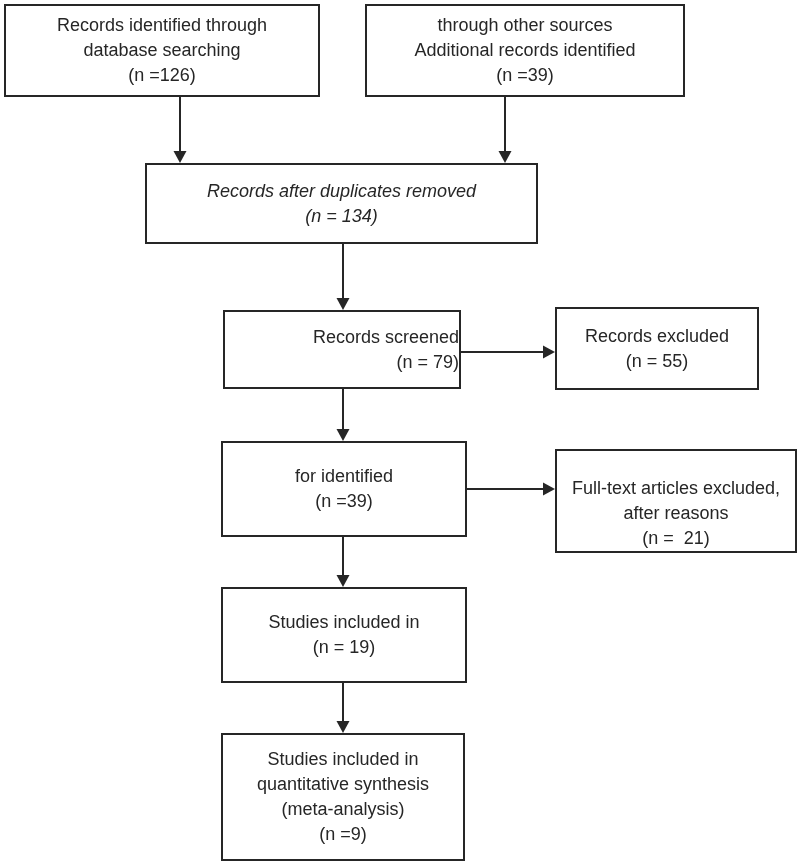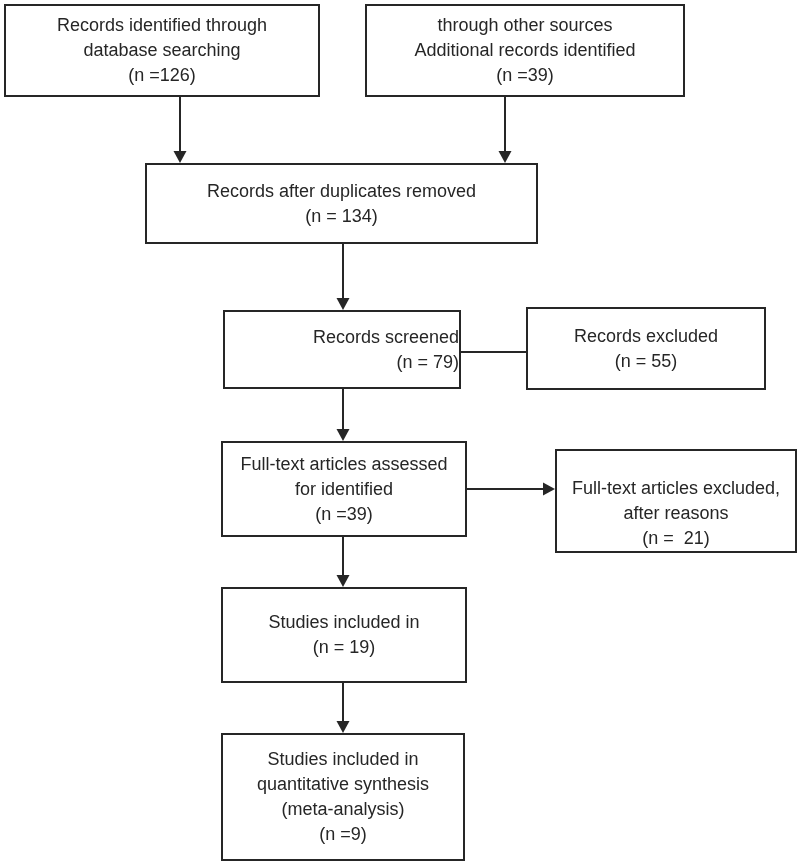--- a/index.html
+++ b/index.html
@@ -9,23 +9,23 @@
   }
   .box{
     position:absolute;box-sizing:border-box;
     border:2px solid #262626;background:#ffffff;
     display:flex;flex-direction:column;align-items:center;justify-content:center;
     text-align:center;font-size:18px;line-height:25px;font-weight:400;
   }
   .box .line{display:block;white-space:pre;}
   .b1{left:4px;   top:4px;   width:316px; height:93px;}
   .b2{left:365px; top:4px;   width:320px; height:93px;}
-  .b3{left:145px; top:163px; width:393px; height:81px;}
+  .b3{left:145px; top:163px; width:393px; height:81px;font-style:italic;}
   .b4{left:223px; top:310px; width:238px; height:79px;align-items:flex-end;}
-  .b5{left:526px; top:307px; width:240px; height:83px;}
+  .b5{left:555px; top:307px; width:204px; height:83px;}
   .b6{left:221px; top:441px; width:246px; height:96px;}
   .b7{left:555px; top:449px; width:242px; height:104px;justify-content:flex-end;}
   .b8{left:221px; top:587px; width:246px; height:96px;}
   .b9{left:221px; top:733px; width:244px; height:128px;}
   svg.arrows{position:absolute;left:0;top:0;pointer-events:none;}
   .arrow line{stroke:#262626;stroke-width:2;}
   .arrow polygon{fill:#262626;}
 </style>
 </head>
 <body>
@@ -88,21 +88,20 @@
     <span class="line">Records screened</span>
     <span class="line">(n = 79)</span>
   </div>
 
   <div class="box b5">
     <span class="line">Records excluded</span>
     <span class="line">(n = 55)</span>
   </div>
 
   <div class="box b6">
-    <span class="line">Full-text articles assessed</span>
     <span class="line">for identified</span>
     <span class="line">(n =39)</span>
   </div>
 
   <div class="box b7">
     <span class="line">Full-text articles excluded,</span>
     <span class="line">after reasons</span>
     <span class="line">(n =  21)</span>
   </div>
 

